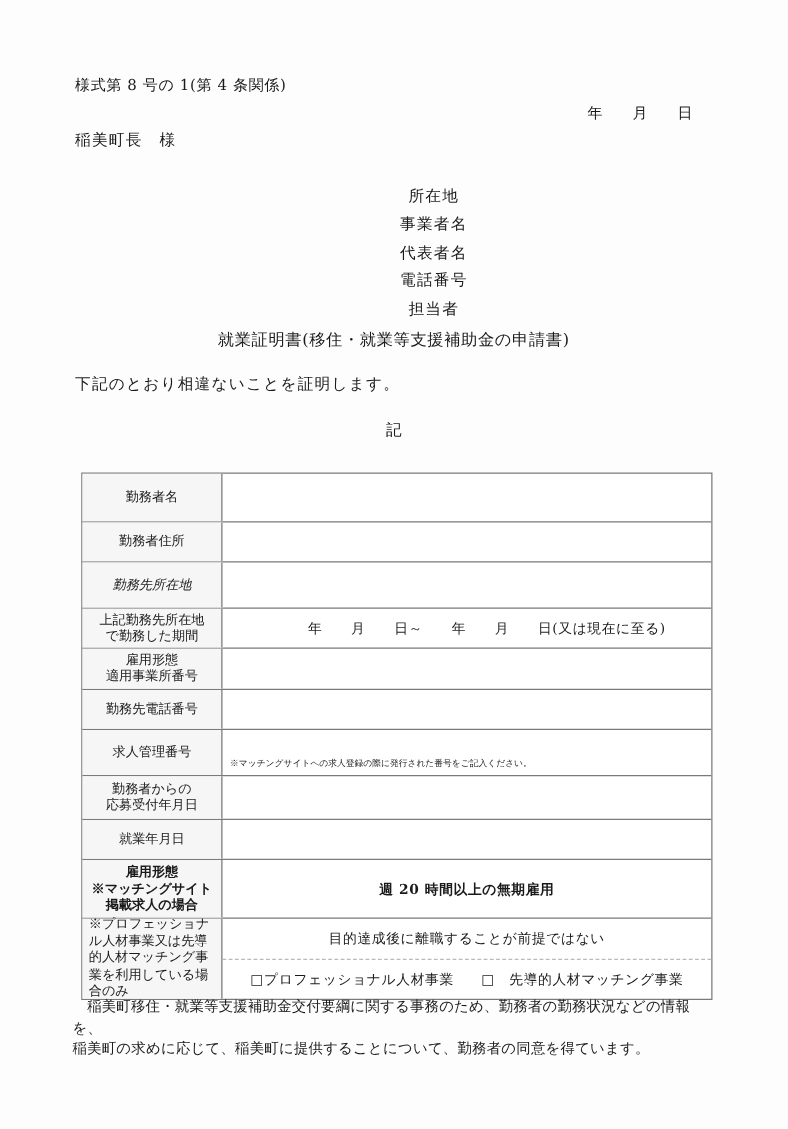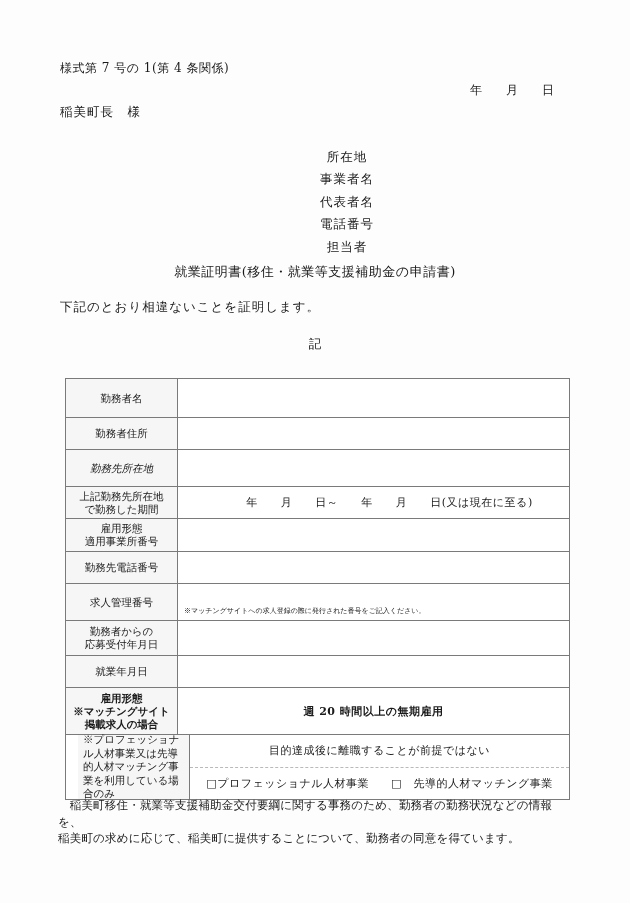--- a/index.html
+++ b/index.html
@@ -22,21 +22,21 @@
   .declaration{left:60px;top:299px;font-size:12.5px;letter-spacing:1px;}
   .ki{left:0;right:0;top:336px;text-align:center;font-size:12.5px;}
   
   .tbl{
     left:65px;top:378px;width:503px;
     border:1px solid #7a7a7a;
     position:absolute;
     background:#fff;
   }
   .trow{display:flex;border-bottom:1px solid #7a7a7a;}
-  .trow:last-child{border-bottom:none;margin-left:12px;}
+  .trow:last-child{border-bottom:none;}
   .cell-label{
     width:112px;flex:0 0 112px;
     background:#f6f6f6;
     border-right:1px solid #7a7a7a;
     display:flex;align-items:center;justify-content:center;
     text-align:center;
     font-size:10.5px;line-height:13px;
     padding:0 3px;box-sizing:border-box;
     white-space:pre-line;
   }
@@ -53,21 +53,21 @@
   .subcell{flex:1;display:flex;align-items:center;justify-content:center;font-size:11px;letter-spacing:.5px;}
   .subcell.first{border-bottom:1px dashed #b9b9b9;}
   .gap{display:inline-block;width:22px;}
   .footer{left:58px;top:797px;width:517px;font-size:11.5px;line-height:16.5px;letter-spacing:.2px;white-space:pre-line;}
 </style>
 </head>
 <body>
 
 <div class="doc">
 
-  <div class="abs form-number">様式第 7 号の 1(第 4 条関係)</div>
+  <div class="abs form-number">様式第 8 号の 1(第 4 条関係)</div>
   <div class="abs date-line">年　　月　　日</div>
   <div class="abs addressee">稲美町長　様</div>
 
   <div class="abs sender">
     <div class="sender-line">所在地</div>
     <div class="sender-line">事業者名</div>
     <div class="sender-line">代表者名</div>
     <div class="sender-line">電話番号</div>
     <div class="sender-line">担当者</div>
   </div>

